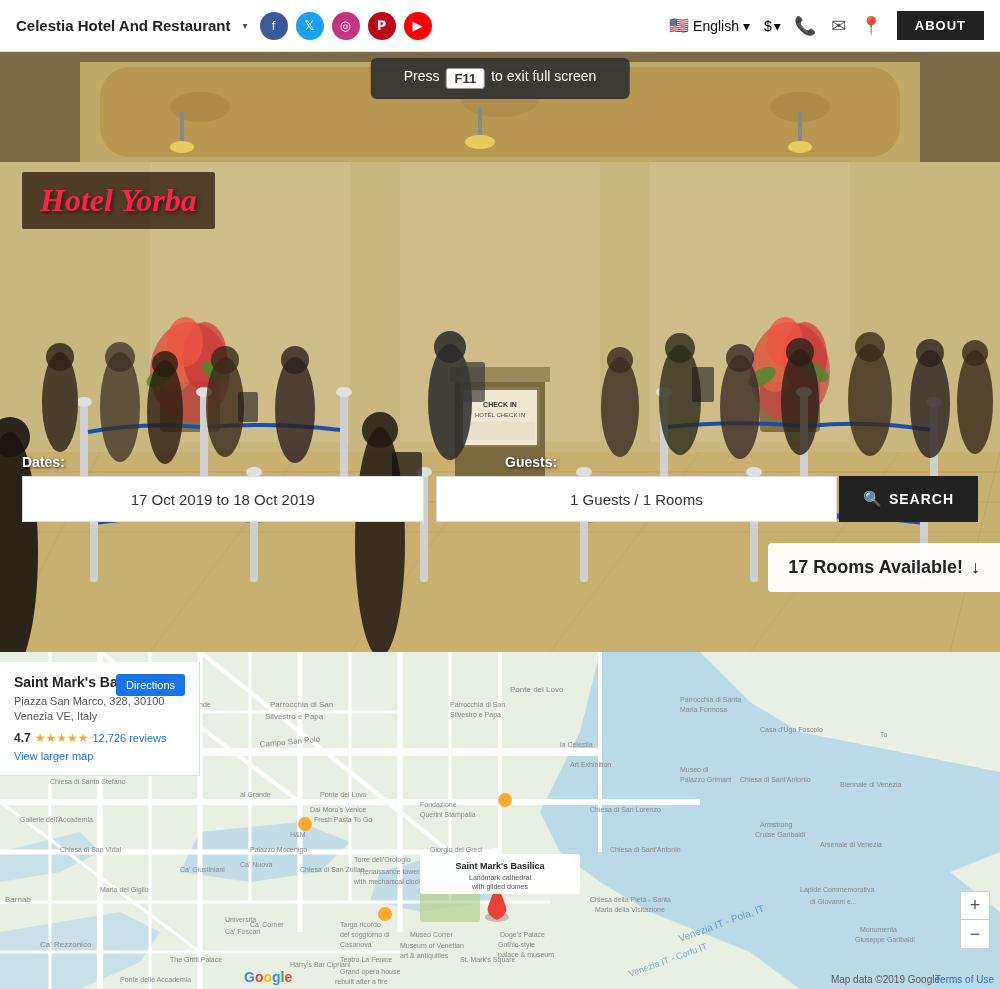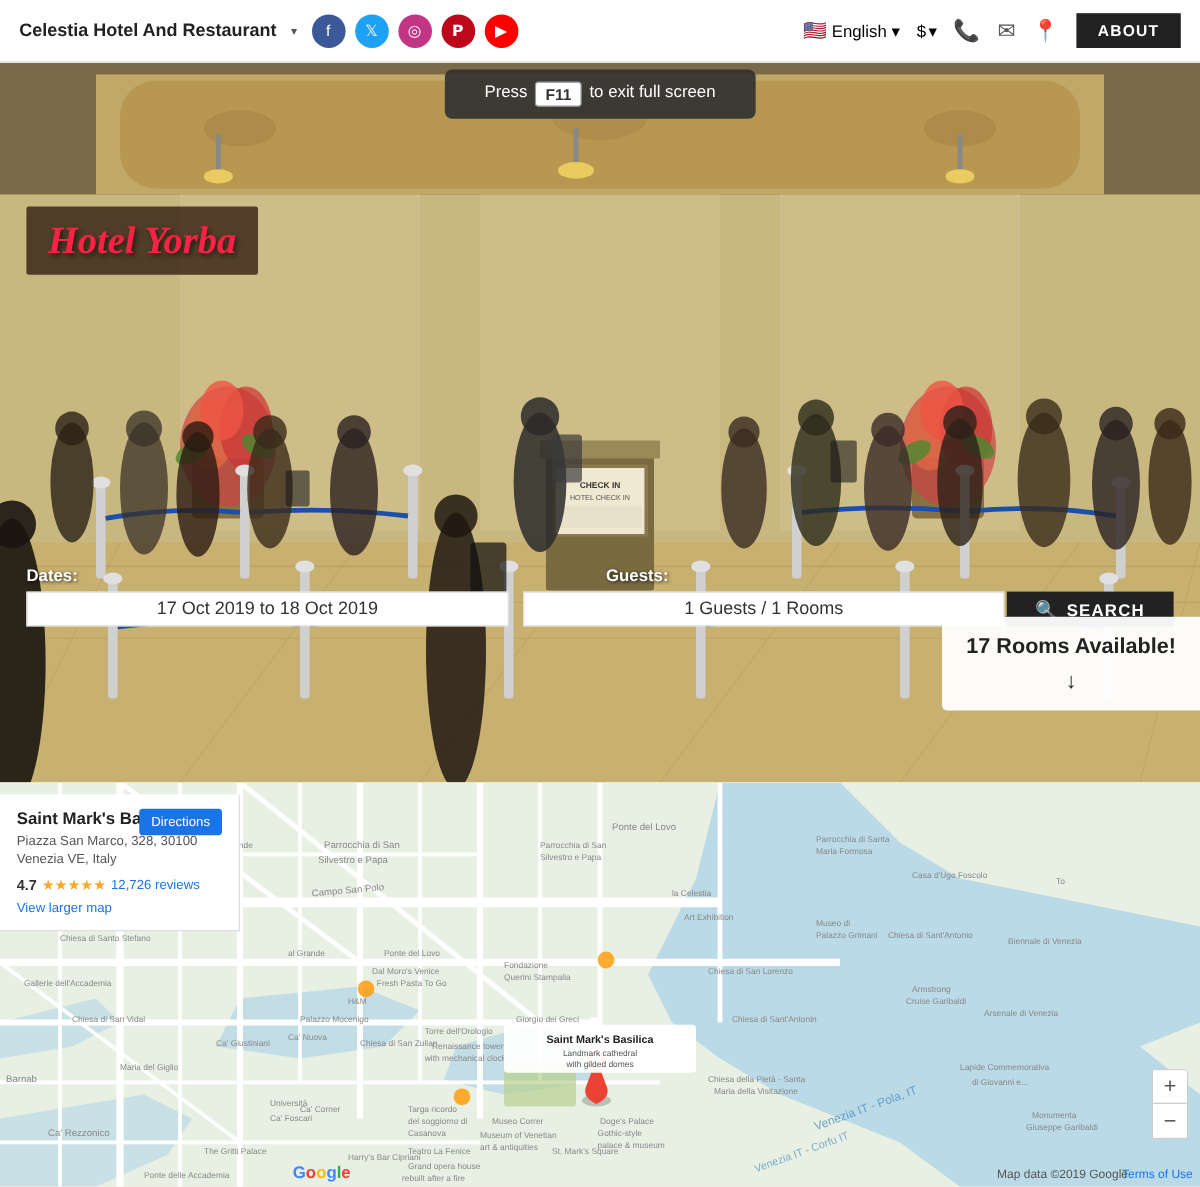--- a/index.html
+++ b/index.html
@@ -186,21 +186,21 @@
       font-weight: 600;
       text-shadow: 1px 1px 3px rgba(0,0,0,0.8);
     }
     .booking-label:last-child {
       flex: 1;
       padding-left: 10px;
     }
     .booking-inputs {
       display: flex;
       gap: 0;
-      height: 29px;
+      height: 46px;
     }
     .date-input {
       flex: 1;
       background: #fff;
       border: 1px solid #ddd;
       display: flex;
       align-items: center;
       justify-content: center;
       font-size: 15px;
       color: #333;
@@ -243,21 +243,20 @@
       right: 0;
       background: rgba(255,255,255,0.95);
       padding: 14px 20px;
       display: flex;
       align-items: center;
       gap: 8px;
       font-size: 18px;
       font-weight: 600;
       color: #222;
       border-radius: 4px 0 0 4px;
-      flex-direction: column;
     }
     .down-arrow { font-size: 18px; }
 
     
     .map-section {
       width: 1000px;
       height: 337px;
       position: relative;
       overflow: hidden;
     }

